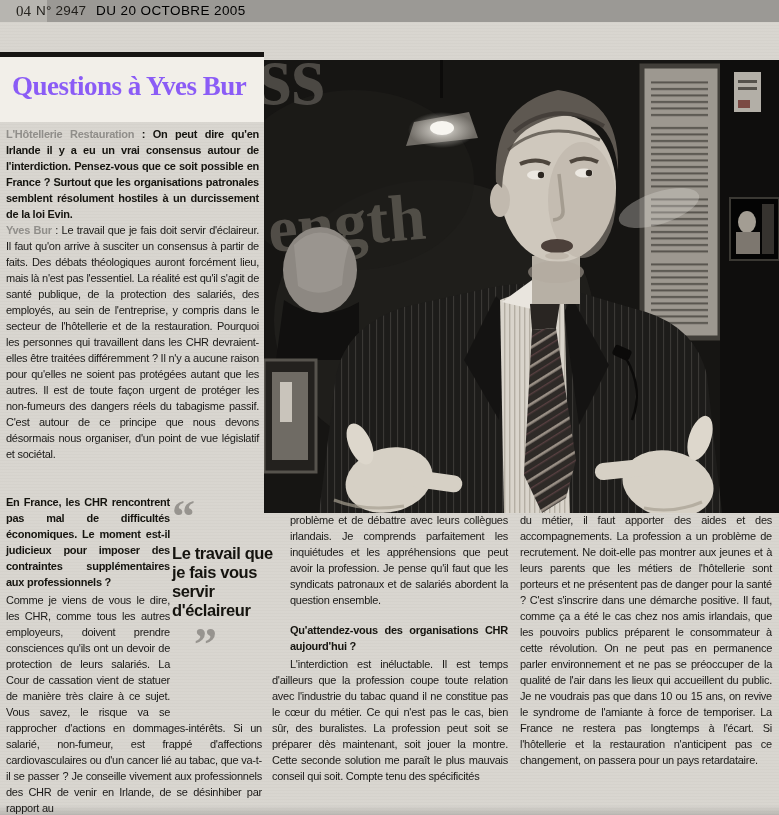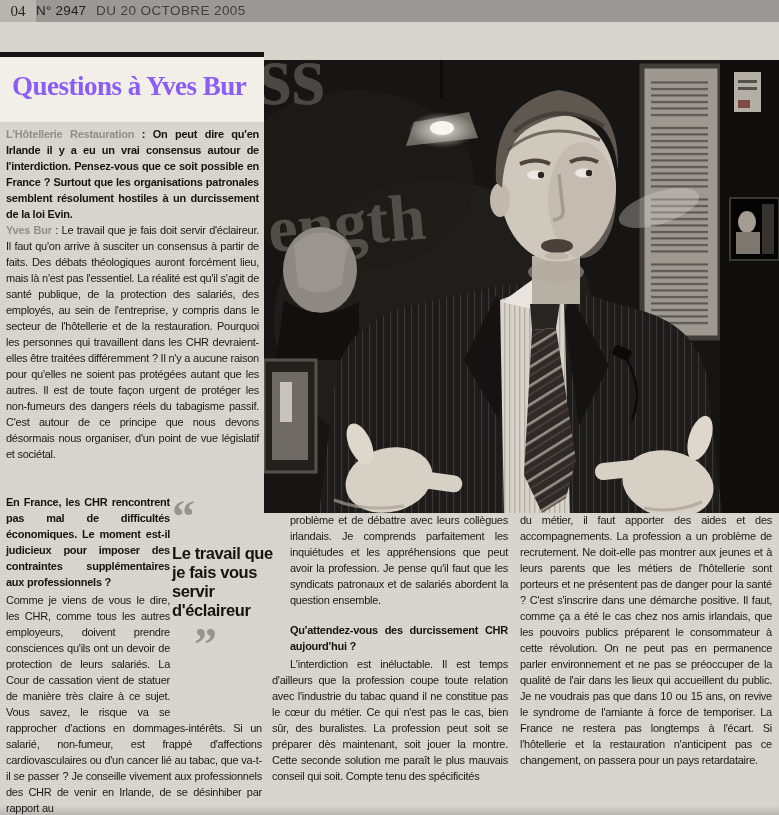--- a/index.html
+++ b/index.html
@@ -1,26 +1,26 @@
 <!DOCTYPE html>
 <html><head>
 <meta charset="utf-8">
 <style>
   html,body{margin:0;padding:0;}
   body{background:#b9b6b1;font-family:"Liberation Sans","DejaVu Sans",sans-serif;}
   #page{position:relative;width:779px;height:815px;background:#d8d5cf;overflow:hidden;
         background-image:repeating-linear-gradient(0deg,rgba(0,0,0,.015) 0 1px,rgba(255,255,255,.015) 1px 3px);}
   
   .header-bar{position:absolute;left:0;top:0;width:779px;height:22px;background:#9b9995;}
-  .pageno-box{position:absolute;left:0;top:0;width:36px;height:22px;background:#b7b5b0;
+  .pageno-box{position:absolute;left:0;top:0;width:47px;height:22px;background:#b7b5b0;
               font-family:"Liberation Serif","DejaVu Serif",serif;font-size:15px;color:#26241f;
               line-height:22px;text-align:center;}
   .issue-line{position:absolute;left:36px;top:0;height:22px;line-height:22px;font-size:13.5px;color:#201e1a;white-space:nowrap;}
   .issue-line .num{font-weight:400;letter-spacing:.2px;}
-  .issue-line .date{font-weight:400;color:#404040;margin-left:6px;letter-spacing:.4px;}
+  .issue-line .date{font-weight:400;color:#000000;margin-left:6px;letter-spacing:.4px;}
   
   .title-block{position:absolute;left:0;top:52px;width:264px;height:70px;background:#f2efe9;border-top:5px solid #171513;box-sizing:border-box;}
   .title-block h1{margin:14px 0 0 12px;font-family:"Liberation Serif","DejaVu Serif",serif;
                   font-size:27px;font-weight:700;color:#8b5cf6;letter-spacing:-.5px;}
   
   .photo{position:absolute;left:264px;top:60px;width:515px;height:453px;background:#161513;}
   
   .col{position:absolute;font-size:11px;line-height:16px;letter-spacing:-.25px;color:#1a1917;text-align:justify;}
   .col p{margin:0;}
   .q{font-weight:700;color:#15140f;}
@@ -203,21 +203,21 @@
   </div>
 
   <div class="pull-quote">
     <div class="pq-mark">“</div>
     <div class="pq-text">Le travail que je fais vous servir d'éclaireur</div>
     <div class="pq-mark pq-close">”</div>
   </div>
 
   <div class="col col2">
     <p class="p-indent">problème et de débattre avec leurs collègues irlandais. Je comprends parfaitement les inquiétudes et les appréhensions que peut avoir la profession. Je pense qu'il faut que les syndicats patronaux et de salariés abordent la question ensemble.</p>
-    <p class="q">Qu'attendez-vous des durcissement CHR aujourd'hui ?</p>
+    <p class="q">Qu'attendez-vous des organisations CHR aujourd'hui ?</p>
     <p class="a-first">L'interdiction est inéluctable. Il est temps d'ailleurs que la profession coupe toute relation avec l'industrie du tabac quand il ne constitue pas le cœur du métier. Ce qui n'est pas le cas, bien sûr, des buralistes. La profession peut soit se préparer dès maintenant, soit jouer la montre. Cette seconde solution me paraît le plus mauvais conseil qui soit. Compte tenu des spécificités</p>
   </div>
 
   <div class="col col3">
     <p>du métier, il faut apporter des aides et des accompagnements. La profession a un problème de recrutement. Ne doit-elle pas montrer aux jeunes et à leurs parents que les métiers de l'hôtellerie sont porteurs et ne présentent pas de danger pour la santé ? C'est s'inscrire dans une démarche positive. Il faut, comme ça a été le cas chez nos amis irlandais, que les pouvoirs publics préparent le consommateur à cette révolution. On ne peut pas en permanence parler environnement et ne pas se préoccuper de la qualité de l'air dans les lieux qui accueillent du public. Je ne voudrais pas que dans 10 ou 15 ans, on revive le syndrome de l'amiante à force de temporiser. La France ne restera pas longtemps à l'écart. Si l'hôtellerie et la restauration n'anticipent pas ce changement, on passera pour un pays retardataire.</p>
   </div>
 
   <div class="page-bottom-shade"></div>
 </div>
 

